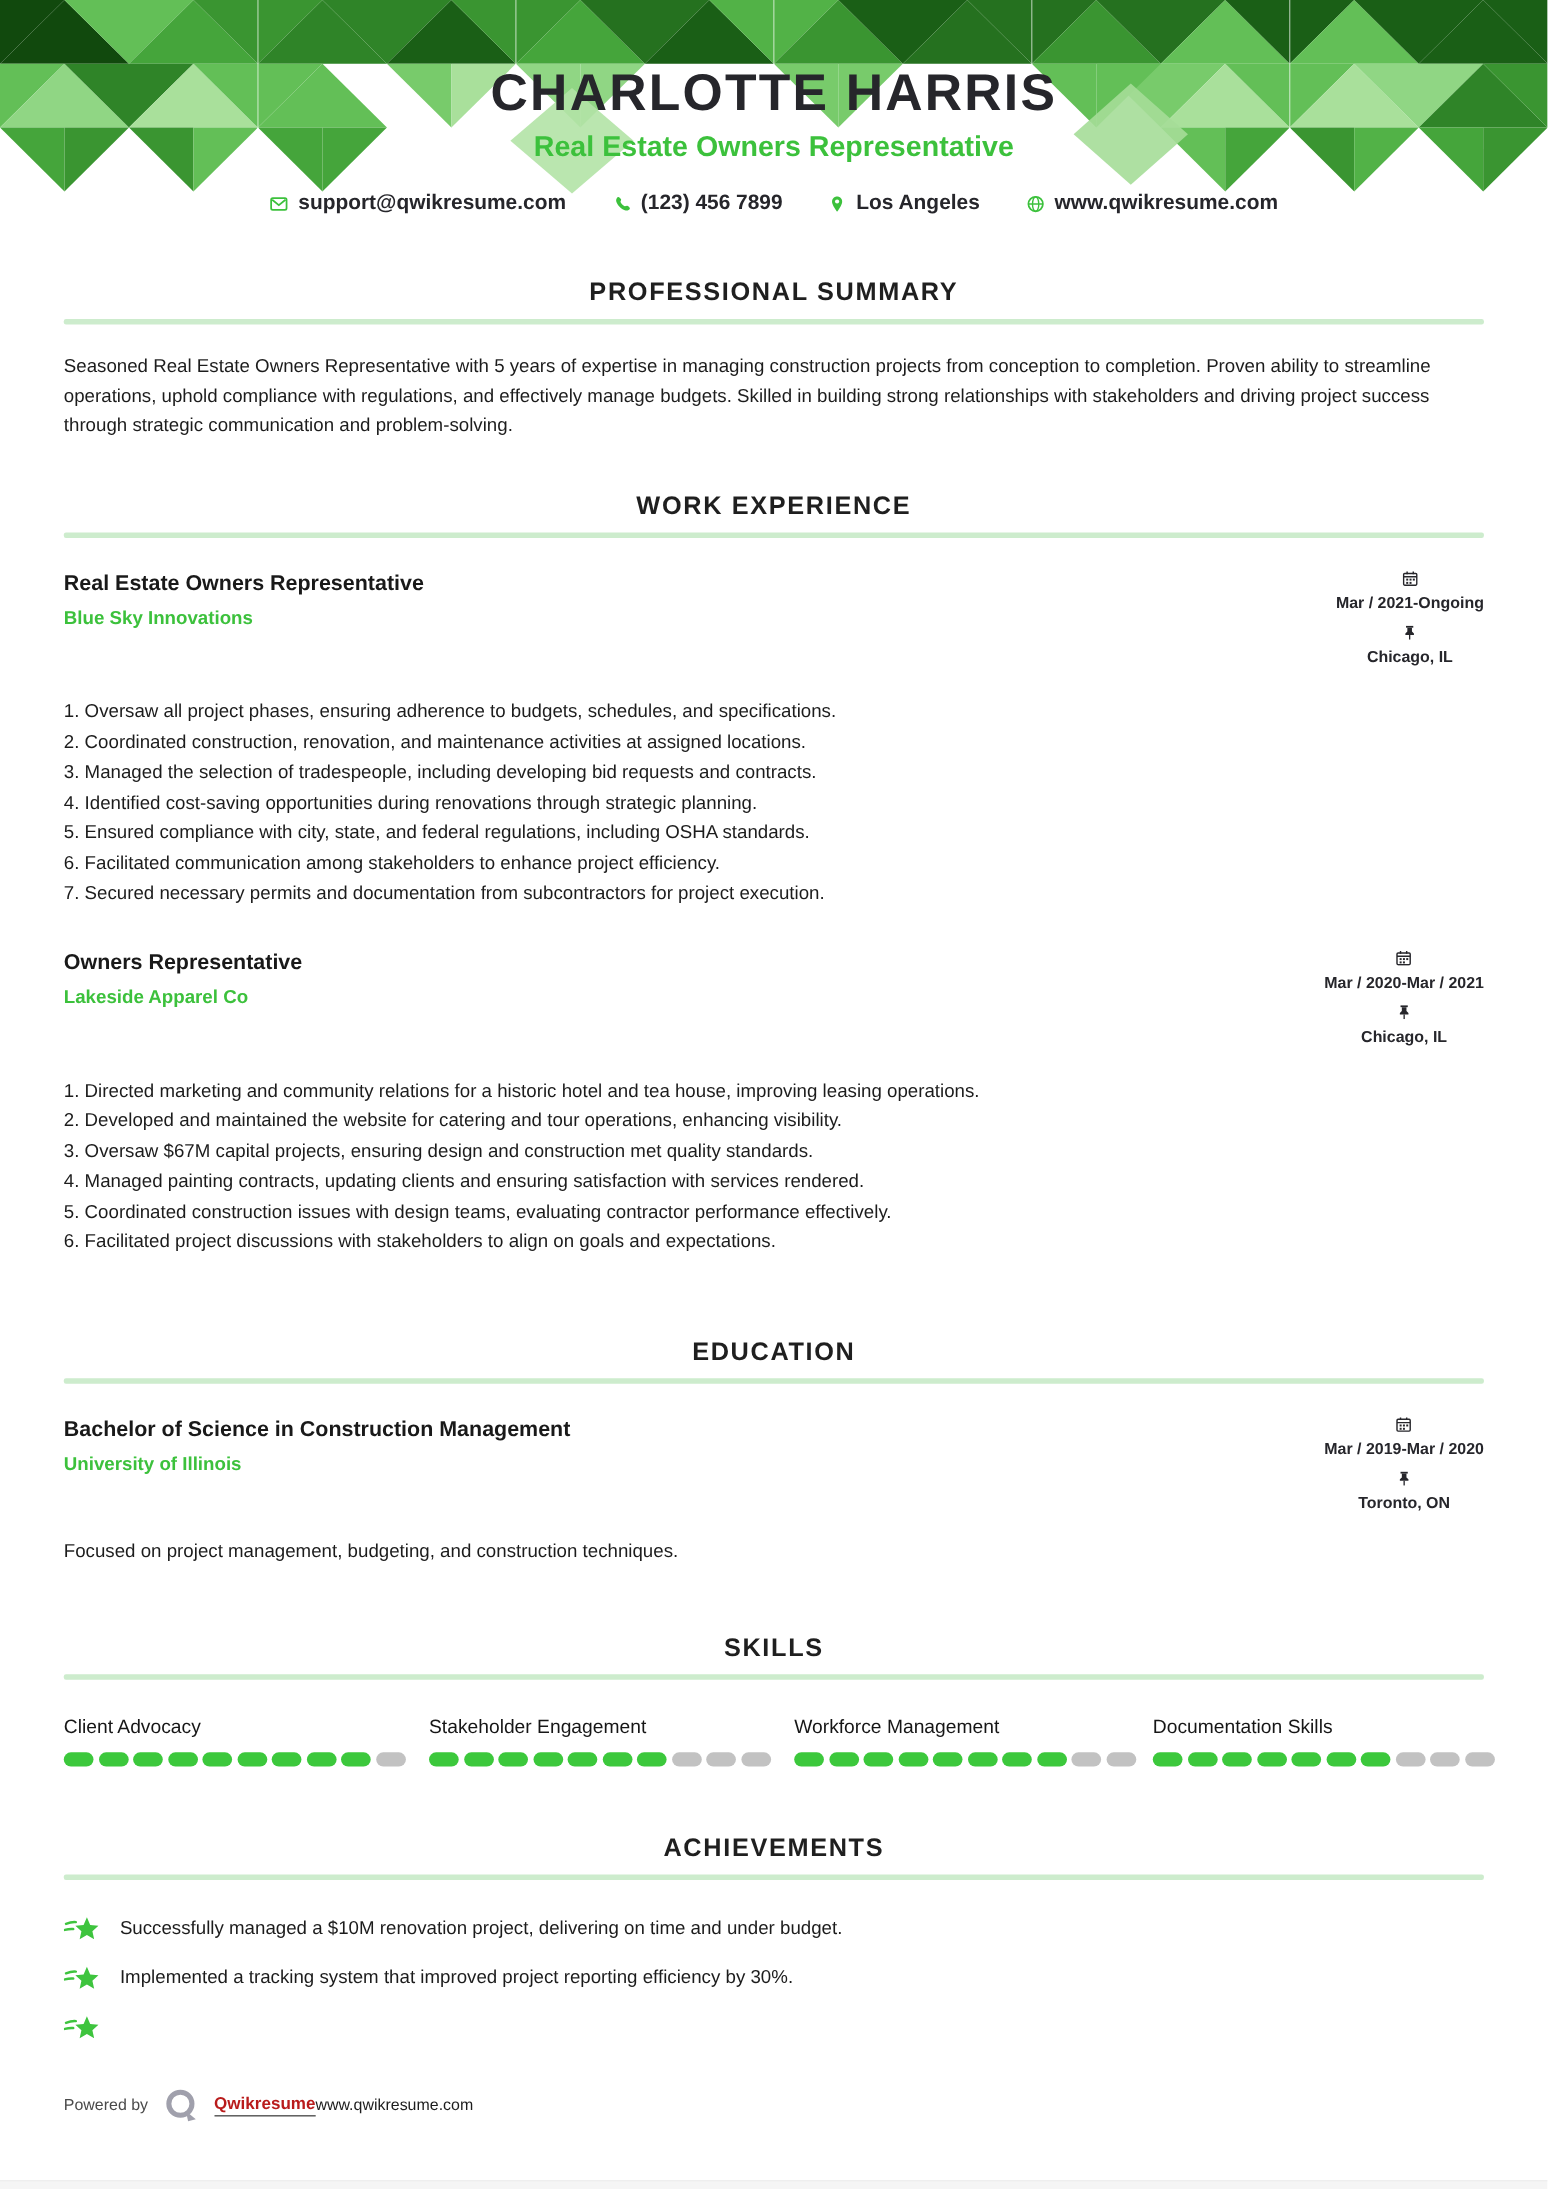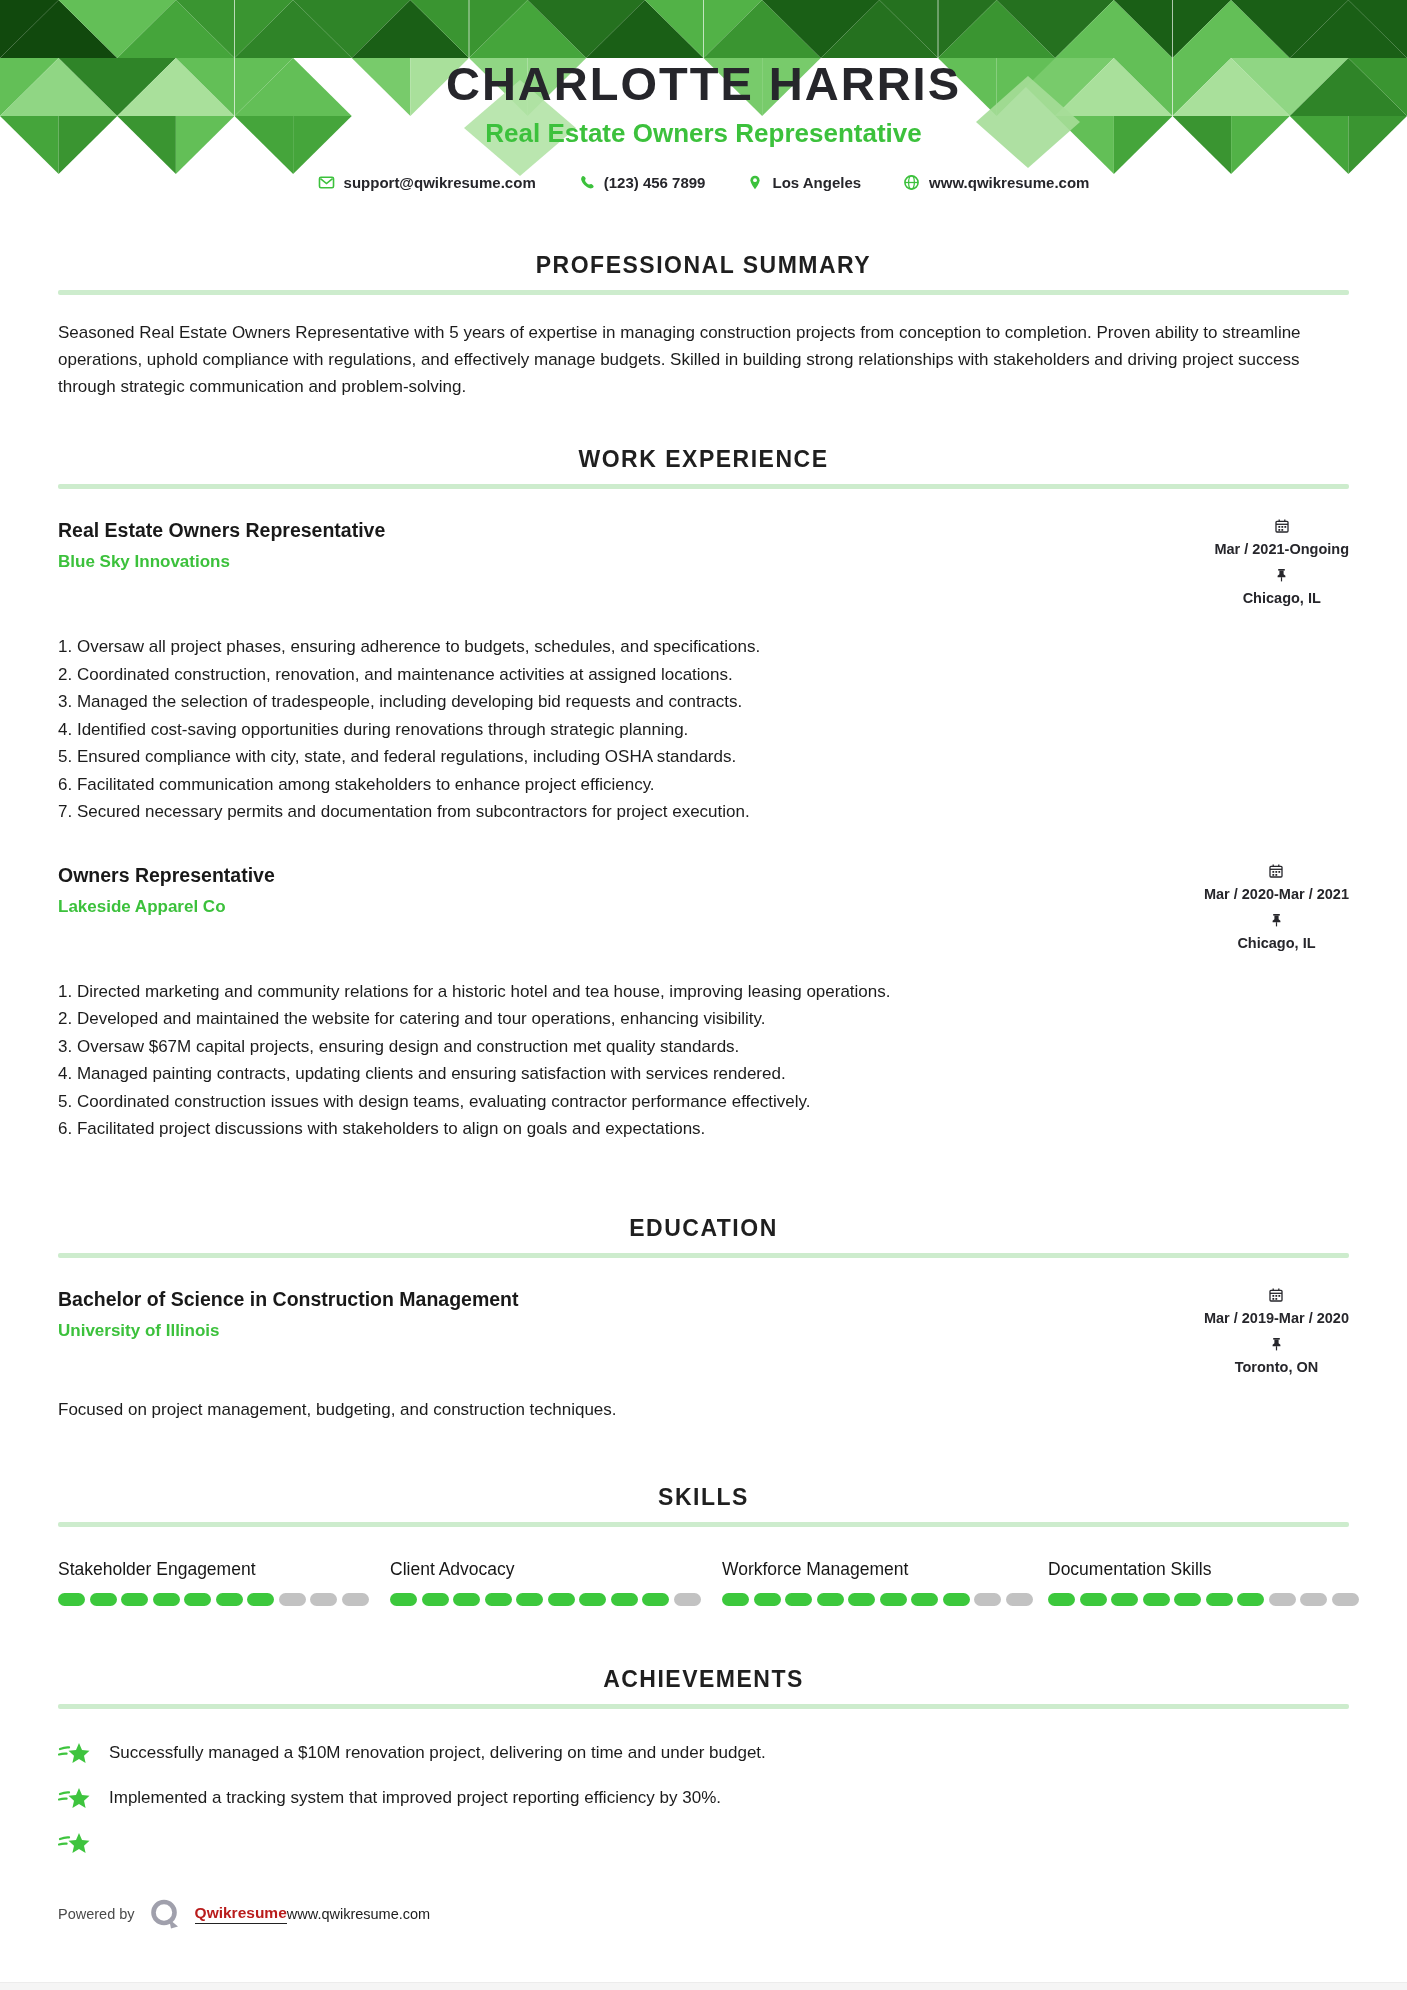--- a/index.html
+++ b/index.html
@@ -16,21 +16,21 @@
     position:absolute; top:56px; left:0; width:100%; text-align:center;
     font-size:47px; font-weight:bold; letter-spacing:2px; color:#26262b; z-index:2; margin:0;
   }
   .subtitle {
     position:absolute; top:118px; left:0; width:100%; text-align:center;
     font-size:26px; font-weight:bold; color:#3cc13c; z-index:2; margin:0;
   }
   .contact-row {
     position:absolute; top:174px; left:0; width:100%; z-index:2;
     display:flex; justify-content:center; align-items:center; gap:42px;
-    font-size:15px; font-weight:bold; color:#26262b;
+    font-size:19px; font-weight:bold; color:#26262b;
   }
   .contact-item { display:flex; align-items:center; gap:9px; }
   
   .content { padding:0 58px; }
   .sec-h { text-align:center; font-size:23px; font-weight:bold; letter-spacing:1.5px; color:#1f1f1f; margin:0; }
   .divider { height:5px; background:#cdeccd; border-radius:2px; margin-top:11px; }
   .mt-summary { margin-top:40px; }
   .mt-work { margin-top:46px; }
   .mt-edu { margin-top:72px; }
   .mt-skills { margin-top:64px; }
@@ -306,46 +306,46 @@
         </div>
       </div>
       <div class="edu-desc">Focused on project management, budgeting, and construction techniques.</div>
     </div>
 
     <h2 class="sec-h mt-skills">SKILLS</h2>
     <div class="divider"></div>
 
     <div class="skills-grid">
       <div>
+        <div class="skill-name">Client Advocacy</div>
+        <div class="bar">
+            <div class="seg seg-on"></div>
+            <div class="seg seg-on"></div>
+            <div class="seg seg-on"></div>
+            <div class="seg seg-on"></div>
+            <div class="seg seg-on"></div>
+            <div class="seg seg-on"></div>
+            <div class="seg seg-on"></div>
+            <div class="seg seg-on"></div>
+            <div class="seg seg-on"></div>
+            <div class="seg seg-off"></div>
+          </div>
+      </div>
+      <div>
         <div class="skill-name">Stakeholder Engagement</div>
         <div class="bar">
             <div class="seg seg-on"></div>
             <div class="seg seg-on"></div>
             <div class="seg seg-on"></div>
             <div class="seg seg-on"></div>
             <div class="seg seg-on"></div>
             <div class="seg seg-on"></div>
             <div class="seg seg-on"></div>
             <div class="seg seg-off"></div>
             <div class="seg seg-off"></div>
-            <div class="seg seg-off"></div>
-          </div>
-      </div>
-      <div>
-        <div class="skill-name">Client Advocacy</div>
-        <div class="bar">
-            <div class="seg seg-on"></div>
-            <div class="seg seg-on"></div>
-            <div class="seg seg-on"></div>
-            <div class="seg seg-on"></div>
-            <div class="seg seg-on"></div>
-            <div class="seg seg-on"></div>
-            <div class="seg seg-on"></div>
-            <div class="seg seg-on"></div>
-            <div class="seg seg-on"></div>
             <div class="seg seg-off"></div>
           </div>
       </div>
       <div>
         <div class="skill-name">Workforce Management</div>
         <div class="bar">
             <div class="seg seg-on"></div>
             <div class="seg seg-on"></div>
             <div class="seg seg-on"></div>
             <div class="seg seg-on"></div>

